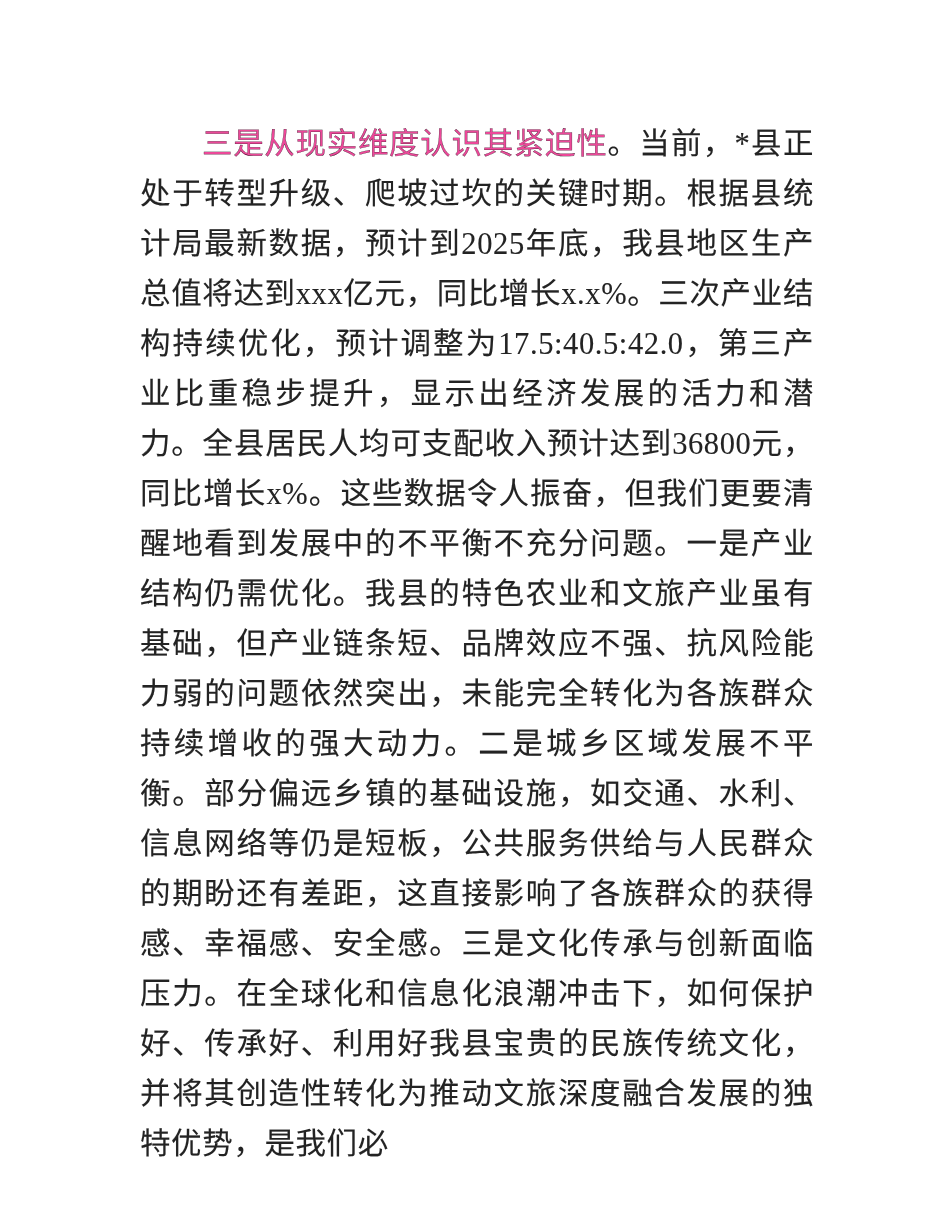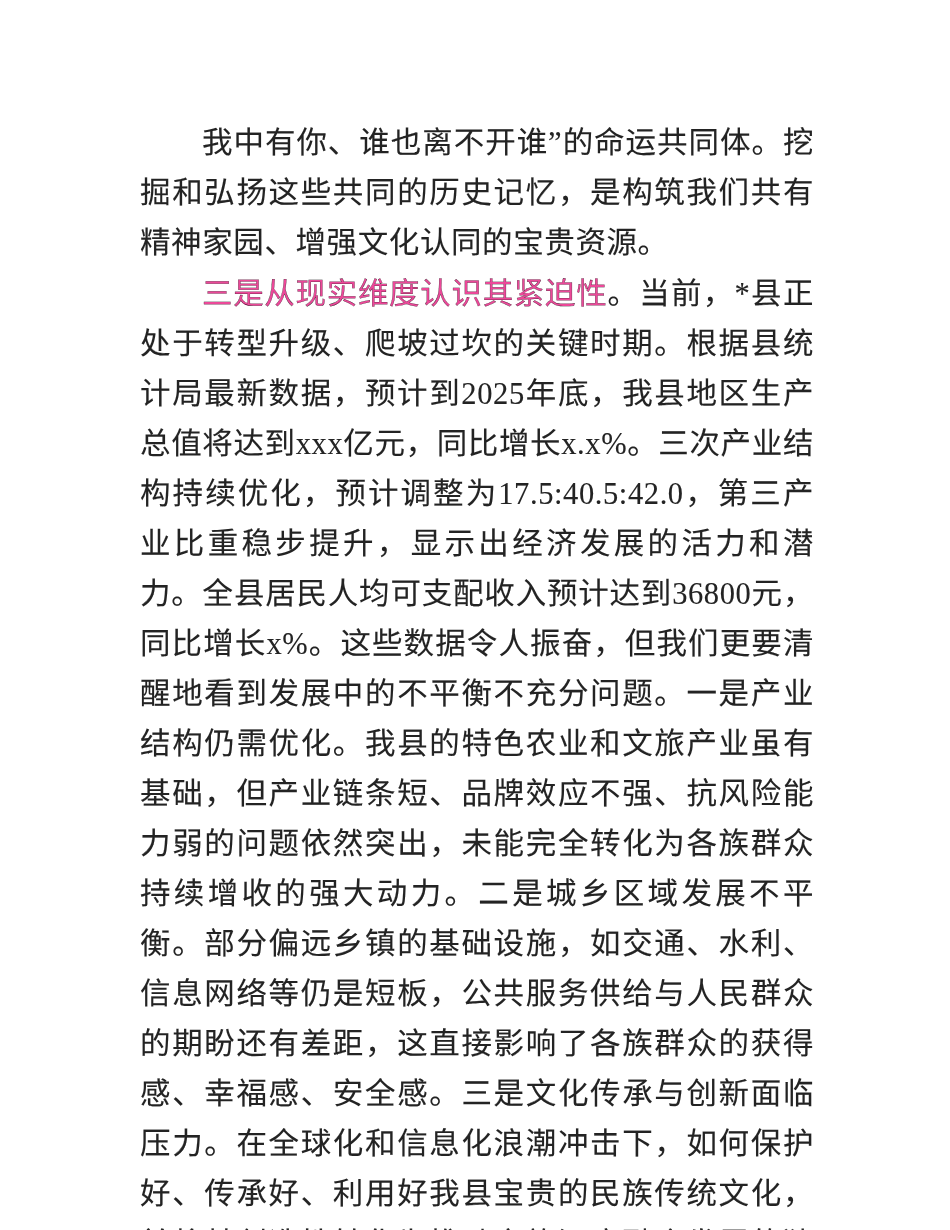--- a/index.html
+++ b/index.html
@@ -63,18 +63,17 @@
     color: #ec4899;
     -webkit-text-stroke: 0.25px #0d0d0d;
   }
 </style>
 </head>
 <body>
 
 <div class="page">
   <div class="text-column">
 
-    <p class="para indent">我中有你、谁也离不开谁”的命运共同体。挖掘和弘扬这些共同的历史记忆，是构筑我们共有精神家园、增强文化认同的宝贵资源。</p>
 
     <p class="para indent"><span class="lead">三是从现实维度认识其紧迫性</span><span>。当前，*县正处于转型升级、爬坡过坎的关键时期。根据县统计局最新数据，预计到2025年底，我县地区生产总值将达到xxx亿元，同比增长x.x%。三次产业结构持续优化，预计调整为17.5:40.5:42.0，第三产业比重稳步提升，显示出经济发展的活力和潜力。全县居民人均可支配收入预计达到36800元，同比增长x%。这些数据令人振奋，但我们更要清醒地看到发展中的不平衡不充分问题。一是产业结构仍需优化。我县的特色农业和文旅产业虽有基础，但产业链条短、品牌效应不强、抗风险能力弱的问题依然突出，未能完全转化为各族群众持续增收的强大动力。二是城乡区域发展不平衡。部分偏远乡镇的基础设施，如交通、水利、信息网络等仍是短板，公共服务供给与人民群众的期盼还有差距，这直接影响了各族群众的获得感、幸福感、安全感。三是文化传承与创新面临压力。在全球化和信息化浪潮冲击下，如何保护好、传承好、利用好我县宝贵的民族传统文化，并将其创造性转化为推动文旅深度融合发展的独特优势，是我们必</span></p>
 
   </div>
 </div>
 
 </body></html>

